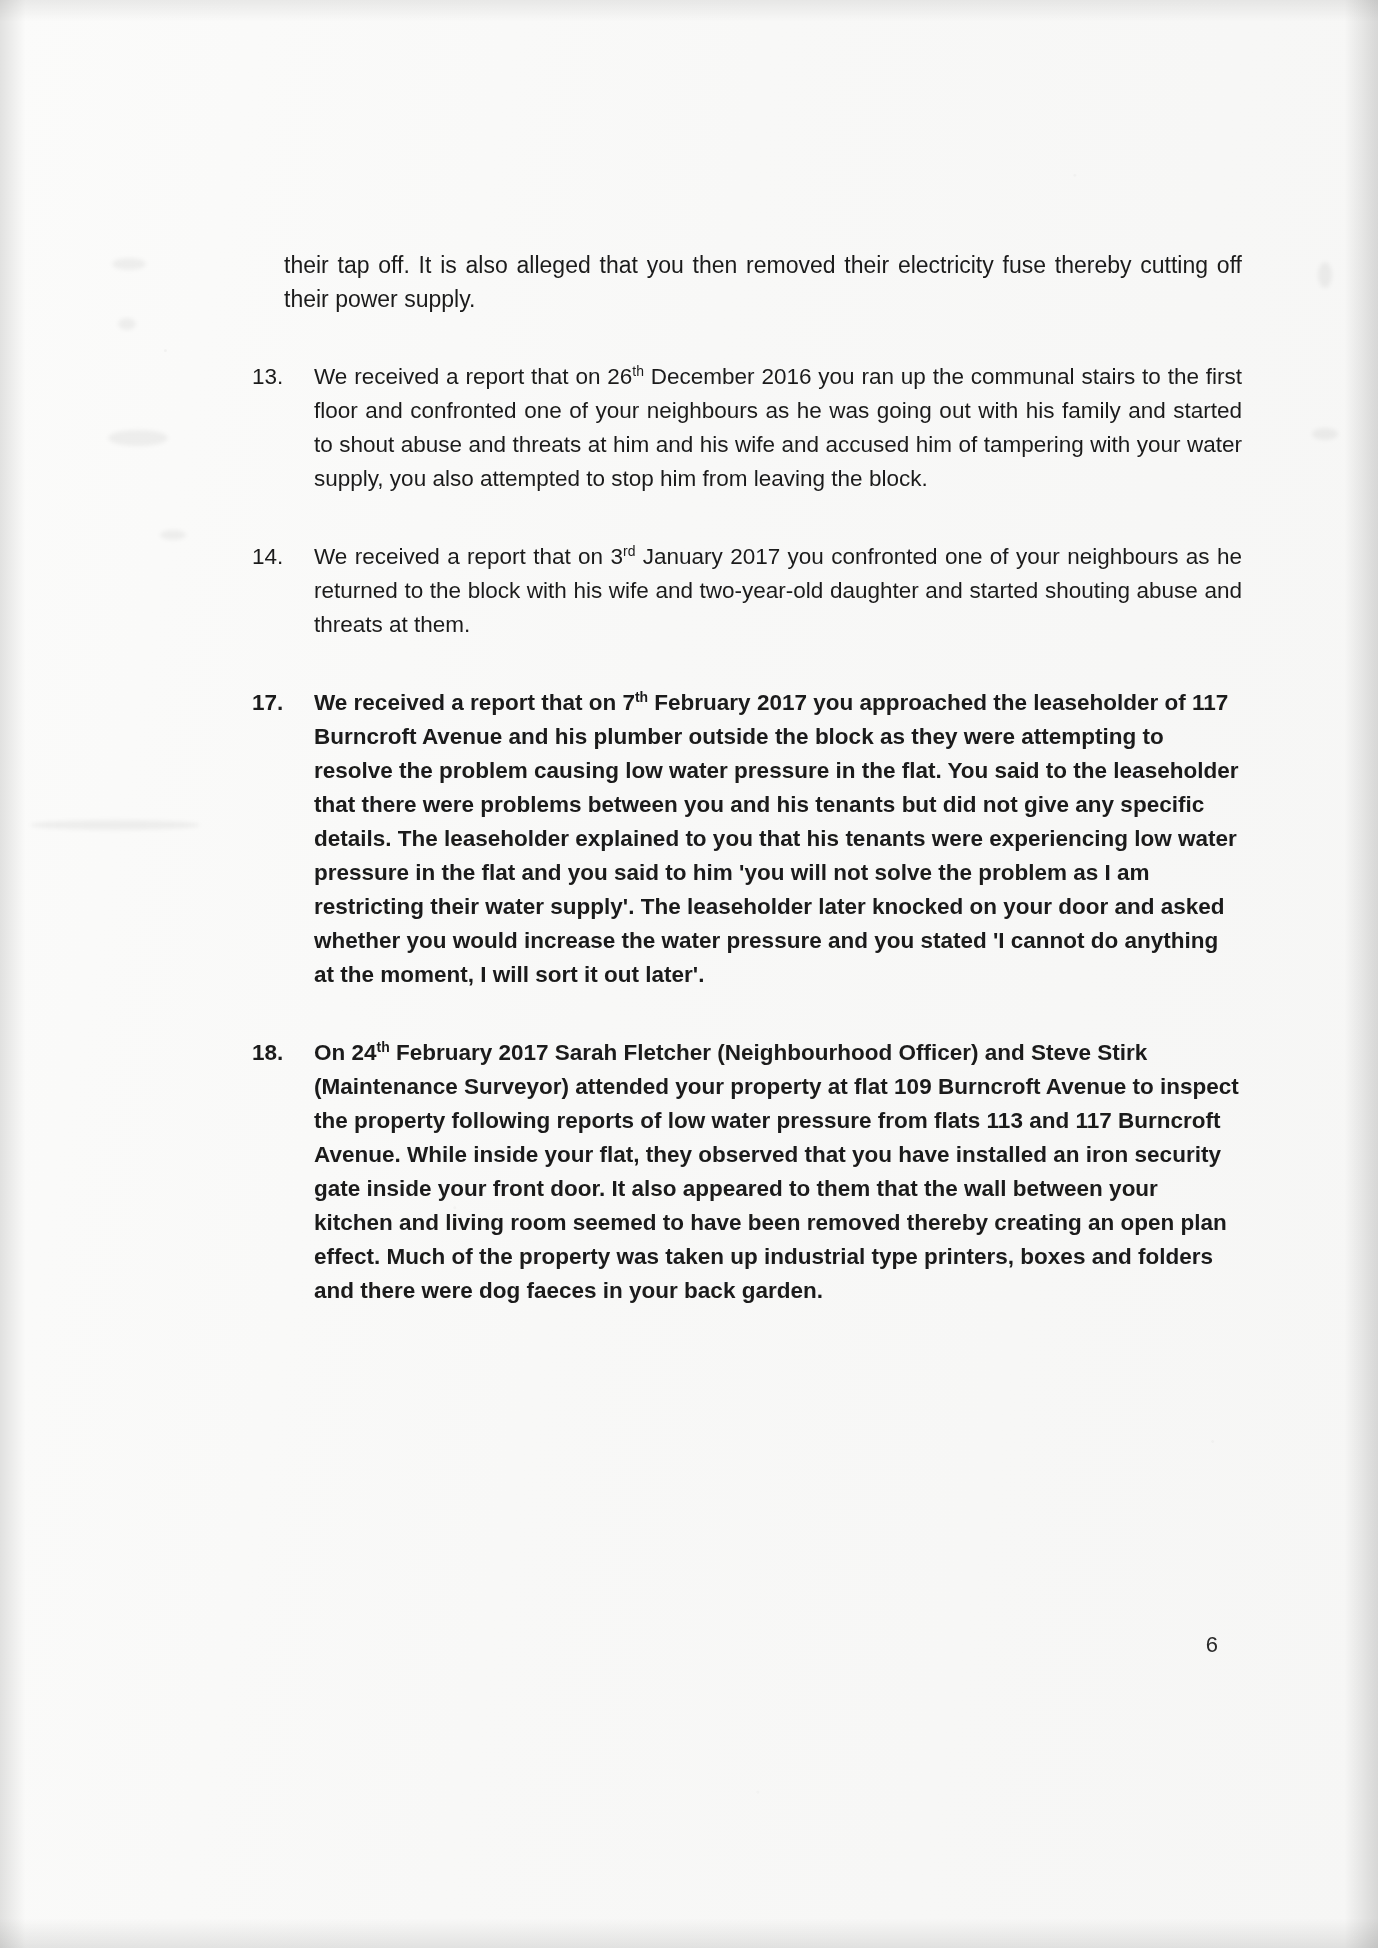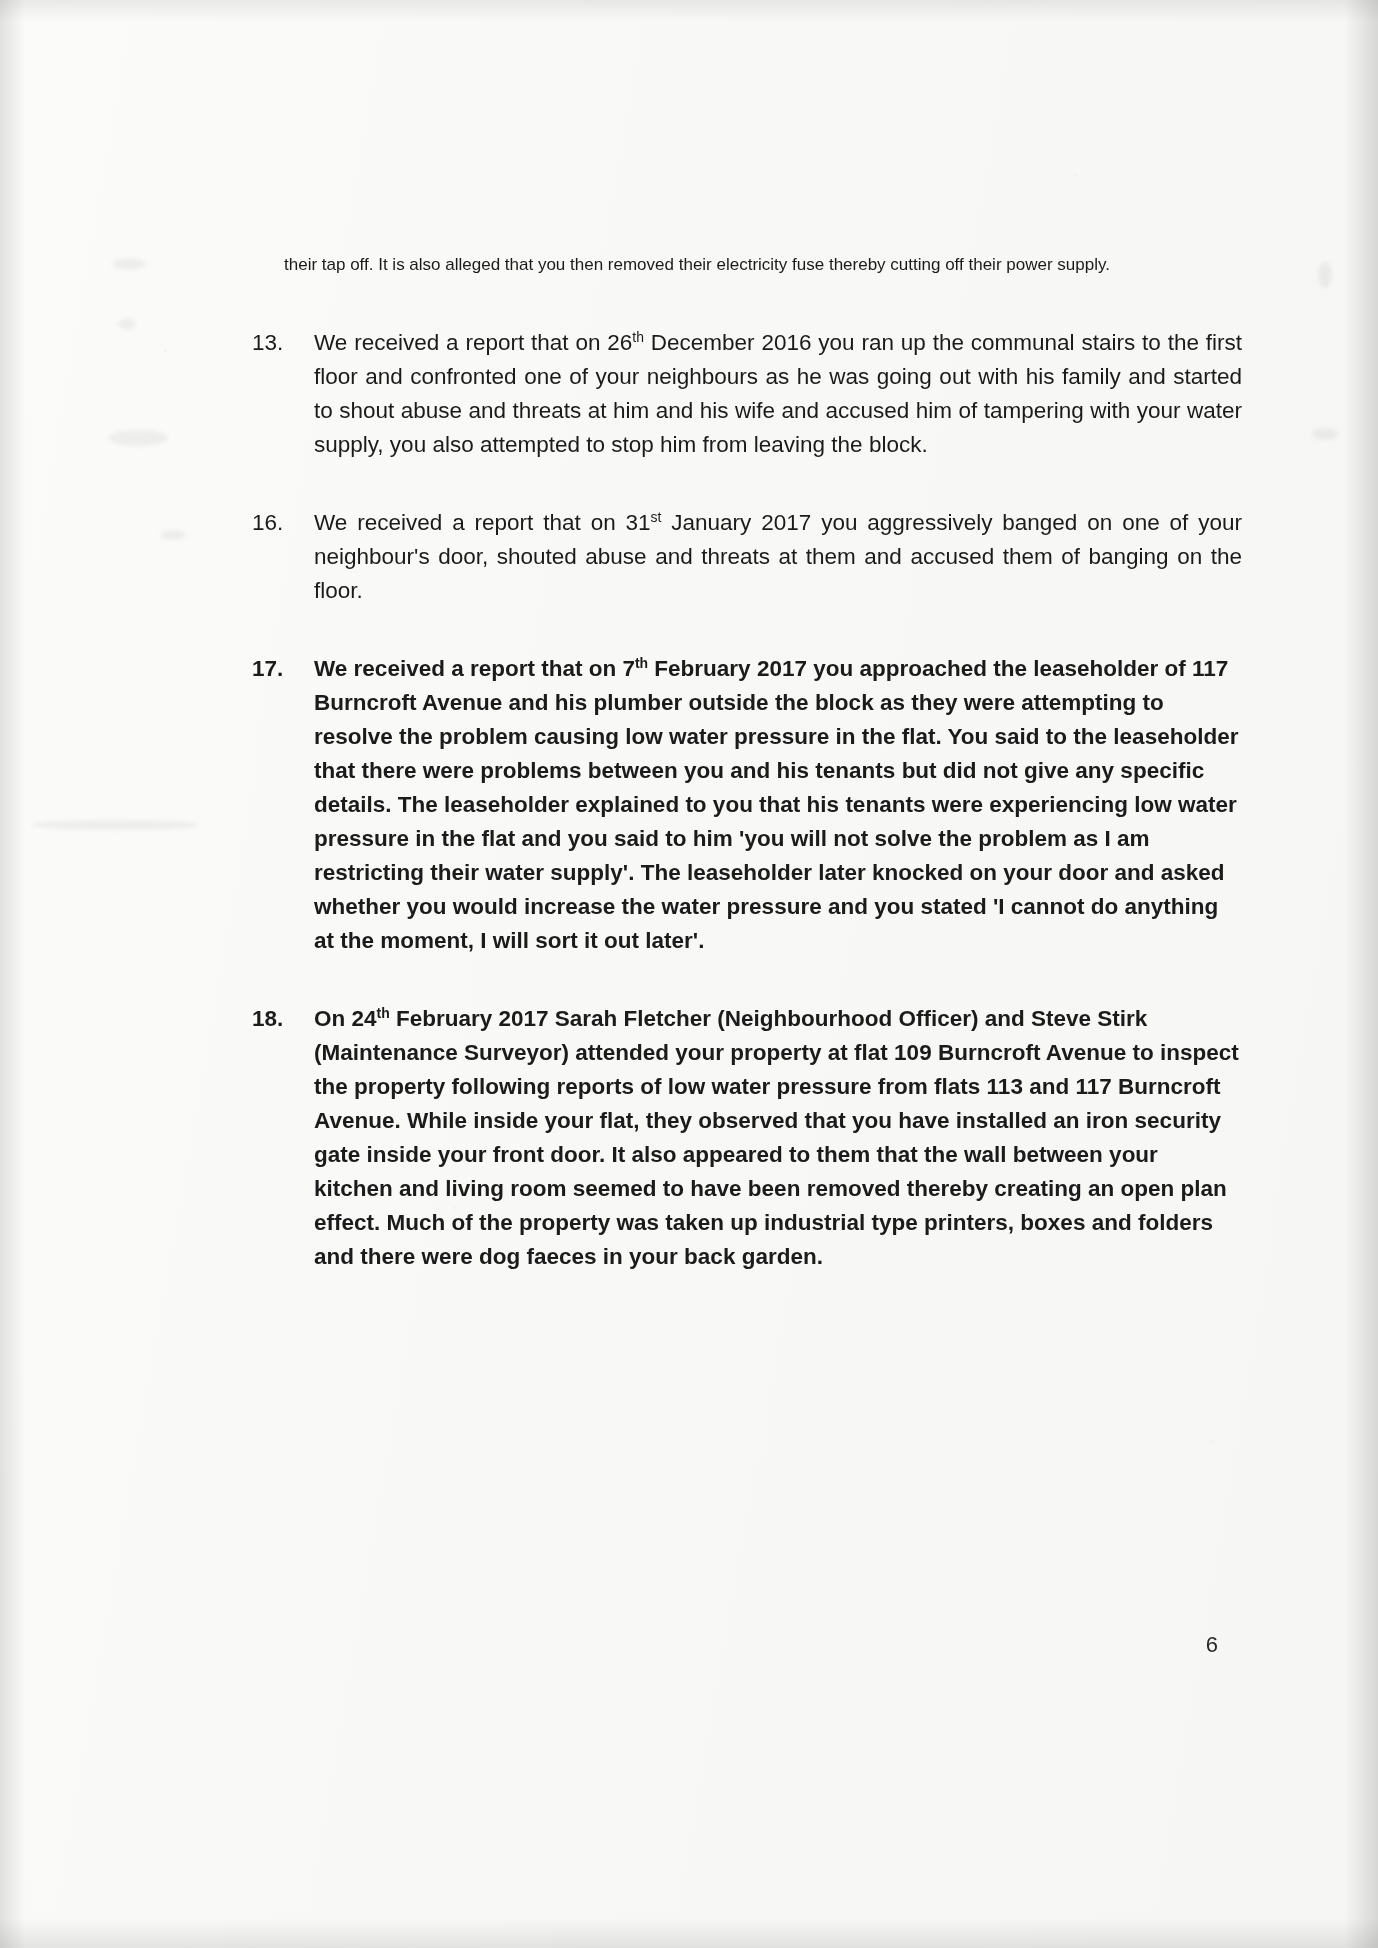--- a/index.html
+++ b/index.html
@@ -54,21 +54,21 @@
   }
 
   .content {
     position: absolute;
     left: 252px;
     top: 248px;
     width: 990px;
   }
 
   .lead-para {
-    font-size: 17px;
+    font-size: 23px;
     line-height: 34px;
     text-align: justify;
     margin: 0 0 22px 0;
     padding-left: 32px;
   }
 
   ol.clauses {
     list-style: none;
     margin: 0;
     padding: 0;
@@ -133,21 +133,21 @@
   <div class="smudge" style="left:108px; top:430px; width:60px; height:16px;"></div>
   <div class="smudge" style="left:160px; top:530px; width:26px; height:10px;"></div>
   <div class="smudge" style="left:1318px; top:262px; width:14px; height:26px;"></div>
   <div class="smudge" style="left:1312px; top:428px; width:26px; height:12px;"></div>
   <div class="smudge" style="left:30px; top:820px; width:170px; height:10px;"></div>
 
   <div class="content">
     <p class="lead-para">their tap off. It is also alleged that you then removed their electricity fuse thereby cutting off their power supply.</p>
     <ol class="clauses">
         <li><span class="num">13.</span><span>We received a report that on 26<sup>th</sup> December 2016 you ran up the communal stairs to the first floor and confronted one of your neighbours as he was going out with his family and started to shout abuse and threats at him and his wife and accused him of tampering with your water supply, you also attempted to stop him from leaving the block.</span></li>
-        <li><span class="num">16.</span><span>We received a report that on 31<sup>st</sup> January 2017 you aggressively banged on one of your neighbour's door, shouted abuse and threats at them and accused them of banging on the floor.</span></li>
+        <li><span class="num">14.</span><span>We received a report that on 3<sup>rd</sup> January 2017 you confronted one of your neighbours as he returned to the block with his wife and two-year-old daughter and started shouting abuse and threats at them.</span></li>
         <li class="ragged"><span class="num">17.</span><span>We received a report that on 7<sup>th</sup> February 2017 you approached the leaseholder of 117 Burncroft Avenue and his plumber outside the block as they were attempting to resolve the problem causing low water pressure in the flat. You said to the leaseholder that there were problems between you and his tenants but did not give any specific details. The leaseholder explained to you that his tenants were experiencing low water pressure in the flat and you said to him 'you will not solve the problem as I am restricting their water supply'. The leaseholder later knocked on your door and asked whether you would increase the water pressure and you stated 'I cannot do anything at the moment, I will sort it out later'.</span></li>
         <li class="ragged"><span class="num">18.</span><span>On 24<sup>th</sup> February 2017 Sarah Fletcher (Neighbourhood Officer) and Steve Stirk (Maintenance Surveyor) attended your property at flat 109 Burncroft Avenue to inspect the property following reports of low water pressure from flats 113 and 117 Burncroft Avenue. While inside your flat, they observed that you have installed an iron security gate inside your front door. It also appeared to them that the wall between your kitchen and living room seemed to have been removed thereby creating an open plan effect. Much of the property was taken up industrial type printers, boxes and folders and there were dog faeces in your back garden.</span></li>
       </ol>
   </div>
 
   <div class="page-number">6</div>
 
 </div>
 
 </body></html>

